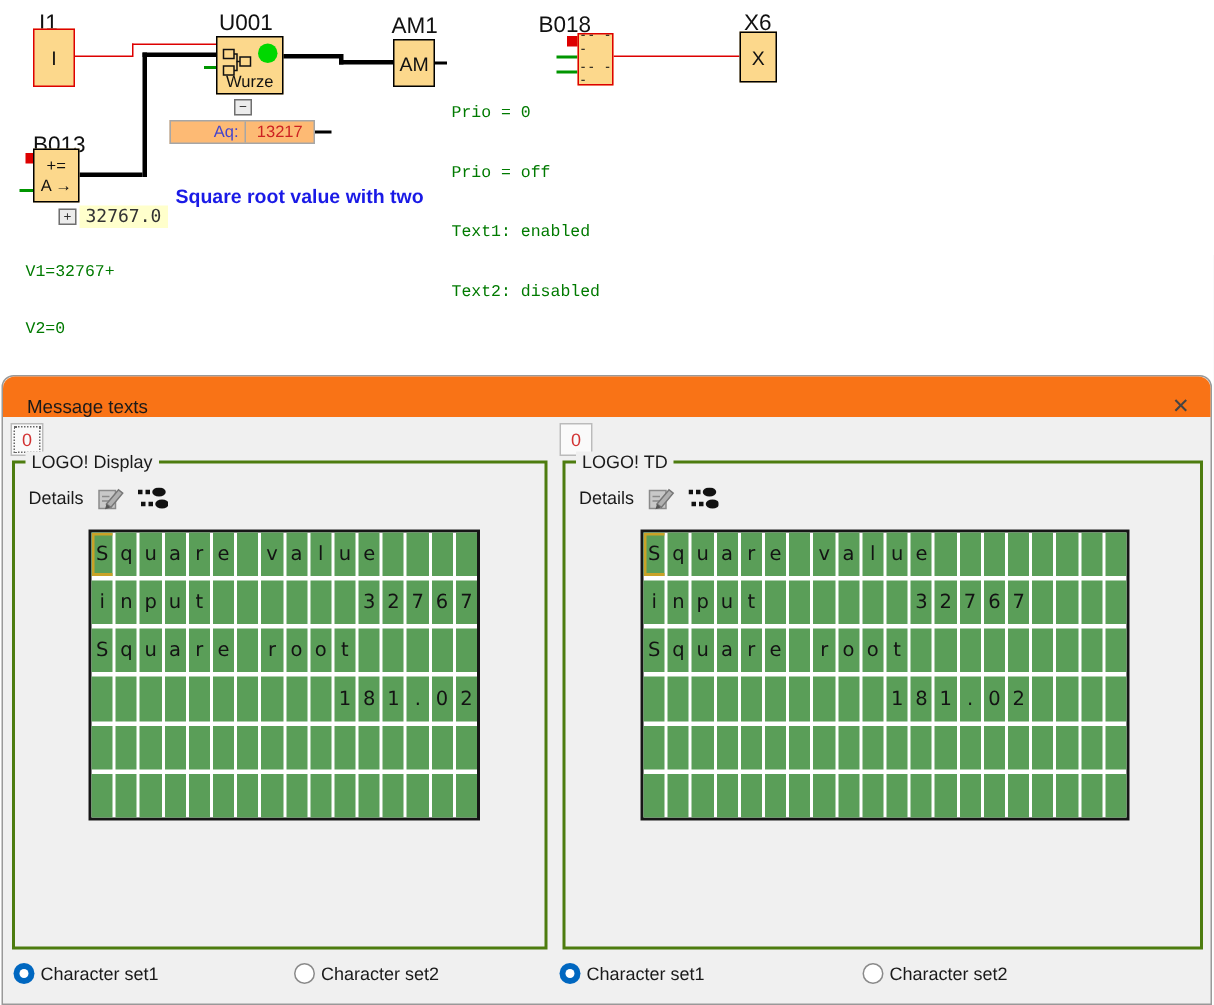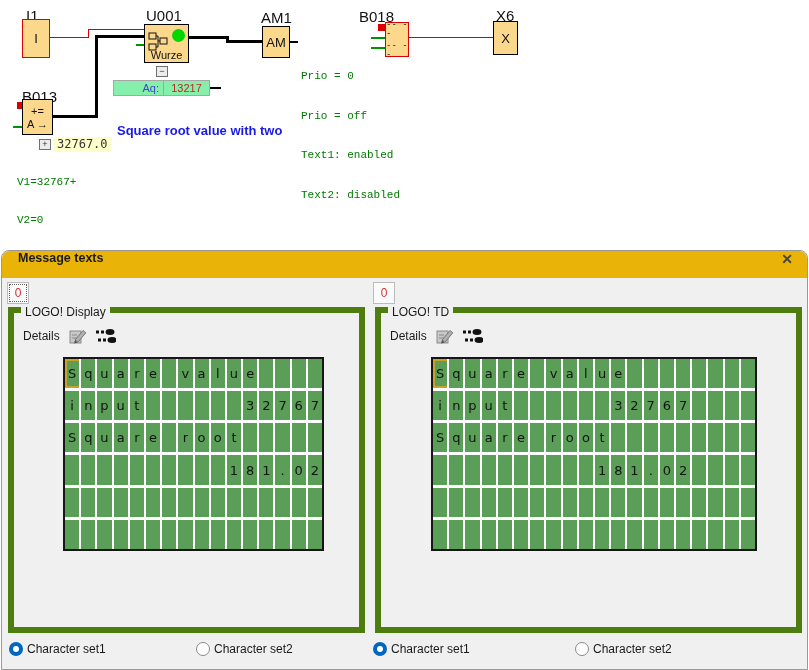--- a/index.html
+++ b/index.html
@@ -16,40 +16,40 @@
   .wire{background:#000;}
   .wire.redw{background:#dd0000;}
   .wire.greenw{background:#009500;}
   .marker{background:#dd0000;}
   .btn-sq{width:12px;height:11px;background:#ececec;border:1px solid #6f6f6f;font-size:9px;line-height:8px;
           text-align:center;color:#333;}
   .ann{color:#007a00;font-size:11px;white-space:pre;}
   .ann div{line-height:14.3px;font-family:Liberation Mono, monospace;}
   .ann.status div{line-height:15.5px;}
   .comment{color:#1a1ae6;font-weight:bold;font-size:13px;line-height:22px;white-space:nowrap;}
-  .aqbox{border:1px solid #a6a6a6;background:#86efac;display:flex;font-size:11px;}
+  .aqbox{border:1px solid #a6a6a6;background:#fdba74;display:flex;font-size:11px;}
   .aq-label{width:45px;text-align:right;color:#4444cc;padding-right:4px;line-height:14px;}
   .aq-value{flex:1;border-left:1px solid #a6a6a6;color:#cc2222;text-align:center;line-height:14px;}
   .sumval{background:#ffffcc;color:#333;font-family:"DejaVu Sans Mono",monospace;font-size:12px;
           line-height:15px;padding:0 4px;}
   .u001-dot{position:absolute;right:3px;top:4px;width:13px;height:13px;border-radius:50%;background:#00d800;}
   .u001-text{position:absolute;bottom:1px;left:0;width:100%;text-align:center;font-size:11px;}
   .u001-svg{position:absolute;left:3px;top:6px;}
   .mono-sm{font-family:"DejaVu Sans Mono",monospace;font-size:9px;line-height:9px;color:#111;}
 
   
   .dialog{position:absolute;left:1px;top:250px;width:807px;height:420px;background:#f0f0f0;
           border:1px solid #999;border-radius:8px 8px 0 0;box-sizing:border-box;}
-  .titlebar{height:27px;background:#eab308;border-radius:8px 8px 0 0;display:flex;align-items:flex-start;font-weight:bold;}
+  .titlebar{height:27px;background:#f97316;border-radius:8px 8px 0 0;display:flex;align-items:flex-end;}
   .titlebar .title{margin-left:16px;font-size:12.5px;color:#1a1a1a;}
   .close-x{margin-left:auto;margin-right:14px;font-size:14px;color:#444;}
   .tab{position:absolute;width:22px;height:22px;background:#fafafa;border:1px solid #bbb;display:flex;
        align-items:center;justify-content:center;font-size:12px;color:#d23232;box-sizing:border-box;}
   .tab.focused{outline:1px dotted #666;outline-offset:-3px;}
-  .groupbox{position:absolute;border:6px solid #4d7c0f;box-sizing:border-box;}
+  .groupbox{position:absolute;border:2px solid #4d7c0f;box-sizing:border-box;}
   .group-label{position:absolute;top:-8px;left:7px;background:#f0f0f0;padding:0 4px;font-size:12px;color:#1a1a1a;}
   .details{position:absolute;left:9px;top:14px;display:flex;align-items:center;gap:8px;font-size:12px;color:#1a1a1a;}
   .lcd{position:absolute;display:grid;background:#fff;border:2px solid #161616;box-sizing:border-box;gap:3px 2px;}
   .lcd-cell{background:#5a9e58;color:#131313;font-size:13px;display:flex;align-items:center;justify-content:center;
             font-family:"DejaVu Sans",sans-serif;overflow:hidden;}
   .lcd-cursor{box-shadow:inset 2px 0 0 #c9a227,inset 0 2px 0 #c9a227,inset 0 -2px 0 #c9a227;}
   .radio{position:absolute;width:14px;height:14px;border-radius:50%;box-sizing:border-box;}
   .radio.checked{background:#0067c0;}
   .radio.checked::after{content:"";position:absolute;left:4px;top:4px;width:6px;height:6px;border-radius:50%;background:#fff;}
   .radio.unchecked{background:#fff;border:1px solid #8a8a8a;}

